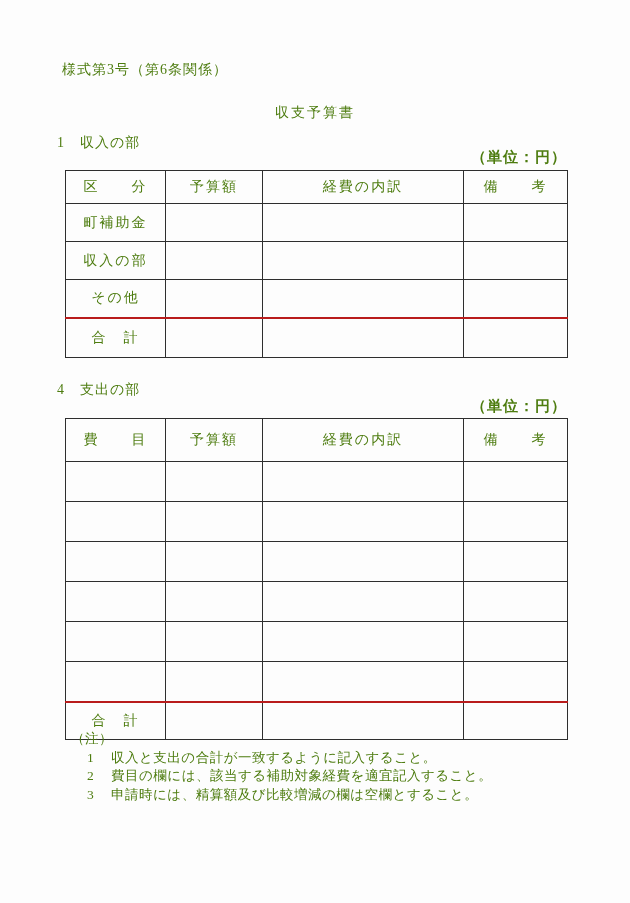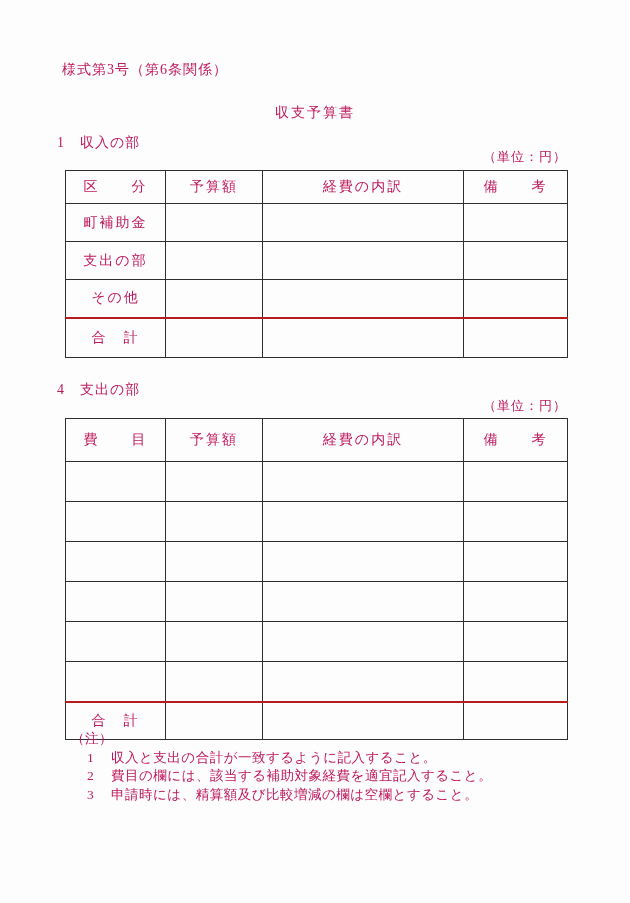--- a/index.html
+++ b/index.html
@@ -4,21 +4,21 @@
 <style>
   * { margin: 0; padding: 0; box-sizing: border-box; }
   html, body { background: #e8e8e8; }
   .page {
     position: relative;
     width: 630px;
     height: 903px;
     margin: 0 auto;
     background: #fdfdfd;
     font-family: "Liberation Serif", "DejaVu Serif", serif;
-    color: #be185d;
+    color: #4d7c0f;
     overflow: hidden;
   }
   .form-label {
     position: absolute;
     left: 62px;
     top: 61px;
     font-size: 14px;
     letter-spacing: 1px;
     white-space: pre;
   }
@@ -38,22 +38,23 @@
     letter-spacing: 1px;
     white-space: pre;
   }
   .section-label.s1 { top: 134px; }
   .section-label.s2 { top: 381px; }
   .unit-label {
     position: absolute;
     left: 0;
     width: 567px;
     text-align: right;
-    font-size: 13px;
+    font-size: 15px;
     letter-spacing: 1px;
+    font-weight: bold;
   }
   .unit-label.u1 { top: 148px; }
   .unit-label.u2 { top: 397px; }
   table.budget-table {
     position: absolute;
     left: 65px;
     width: 502px;
     border-collapse: collapse;
     table-layout: fixed;
   }
@@ -120,21 +121,21 @@
       </tr>
     </thead>
     <tbody>
       <tr>
         <td>町補助金</td>
         <td></td>
         <td></td>
         <td></td>
       </tr>
       <tr>
-        <td>支出の部</td>
+        <td>収入の部</td>
         <td></td>
         <td></td>
         <td></td>
       </tr>
       <tr>
         <td>その他</td>
         <td></td>
         <td></td>
         <td></td>
       </tr>

